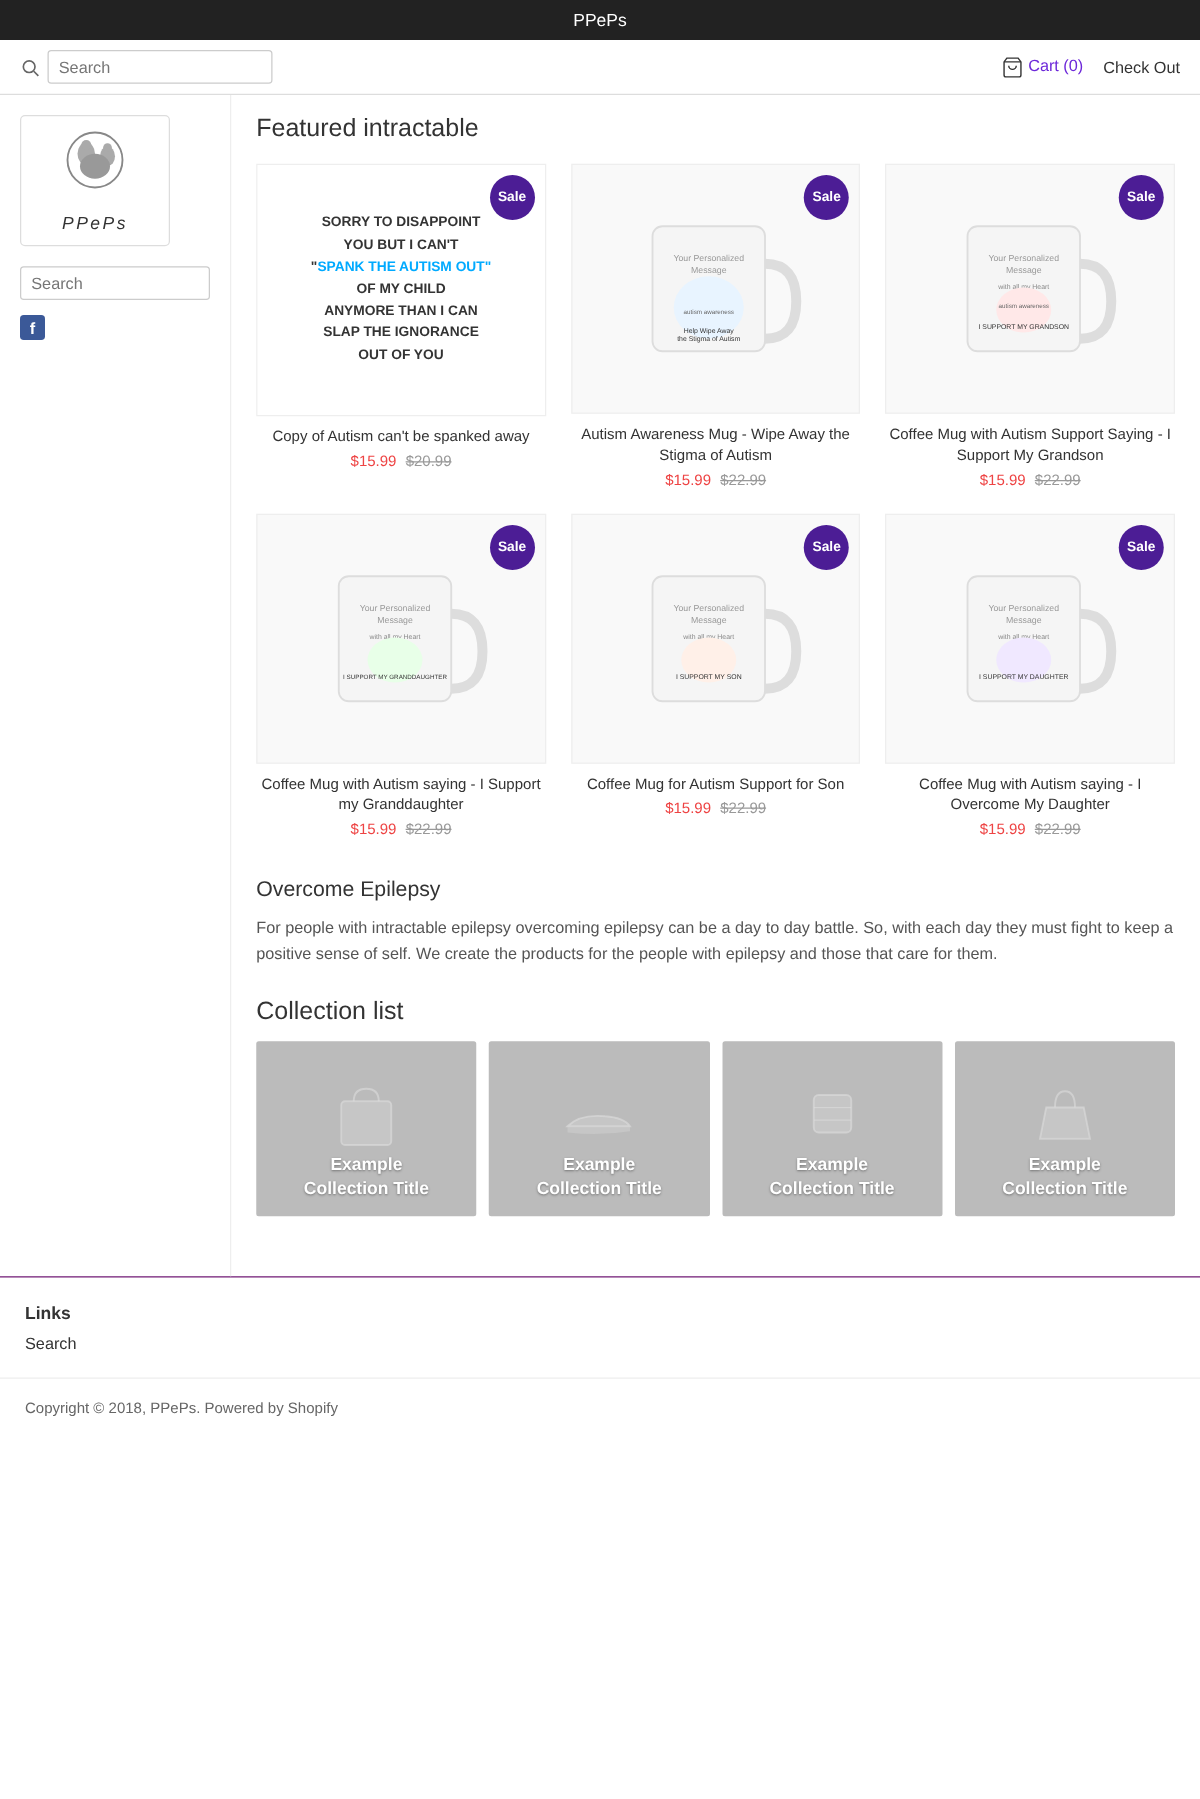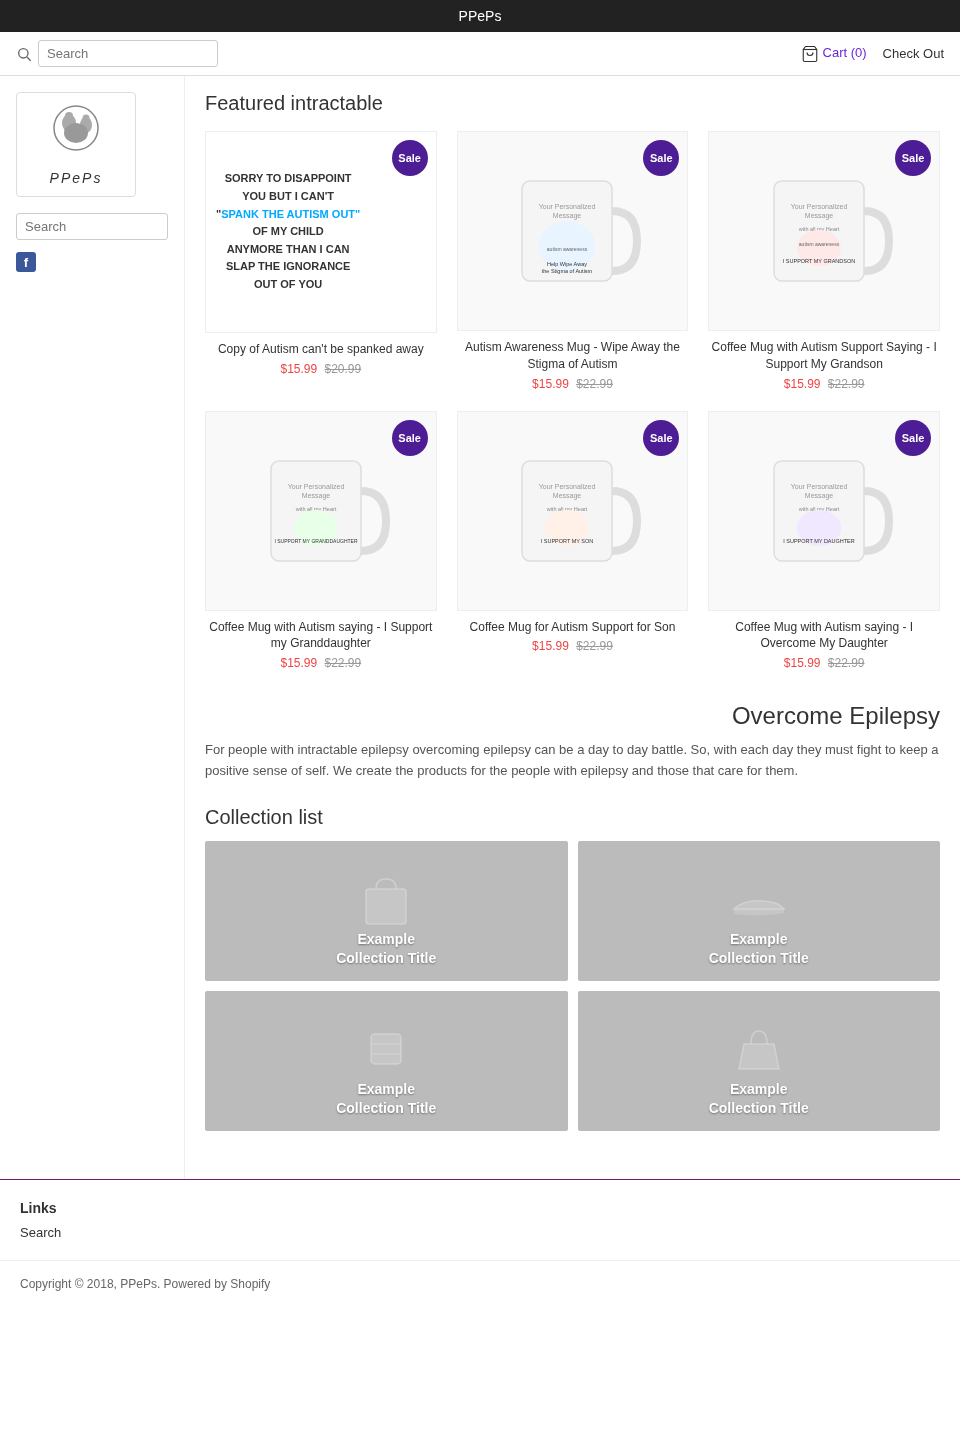--- a/index.html
+++ b/index.html
@@ -193,56 +193,55 @@
     .text-product-img {
       background: #fff;
       padding: 10px;
       font-size: 11px;
       text-align: center;
       line-height: 1.5;
       width: 100%;
       min-height: 200px;
       display: flex;
       align-items: center;
-      justify-content: flex-start;
+      justify-content: center;
     }
     .text-product-content {
       font-weight: bold;
       text-transform: uppercase;
       font-size: 11px;
       line-height: 1.6;
     }
     .text-autism { color: #00aaff; }
 
     
     .epilepsy-section {
       margin-bottom: 24px;
     }
     .epilepsy-title {
-      font-size: 24px;
+      font-size: 17px;
       font-weight: normal;
       margin-bottom: 10px;
-      text-align: right;
     }
     .epilepsy-text {
       font-size: 13px;
       line-height: 1.6;
       color: #555;
       margin-bottom: 20px;
     }
 
     
     .collection-list-title {
       font-size: 20px;
       font-weight: normal;
       margin-bottom: 12px;
     }
     .collection-grid {
       display: grid;
-      grid-template-columns: repeat(2, 1fr);
+      grid-template-columns: repeat(4, 1fr);
       gap: 10px;
       margin-bottom: 32px;
     }
     .collection-card {
       background: #bbb;
       min-height: 140px;
       display: flex;
       align-items: flex-end;
       justify-content: center;
       padding: 12px;

